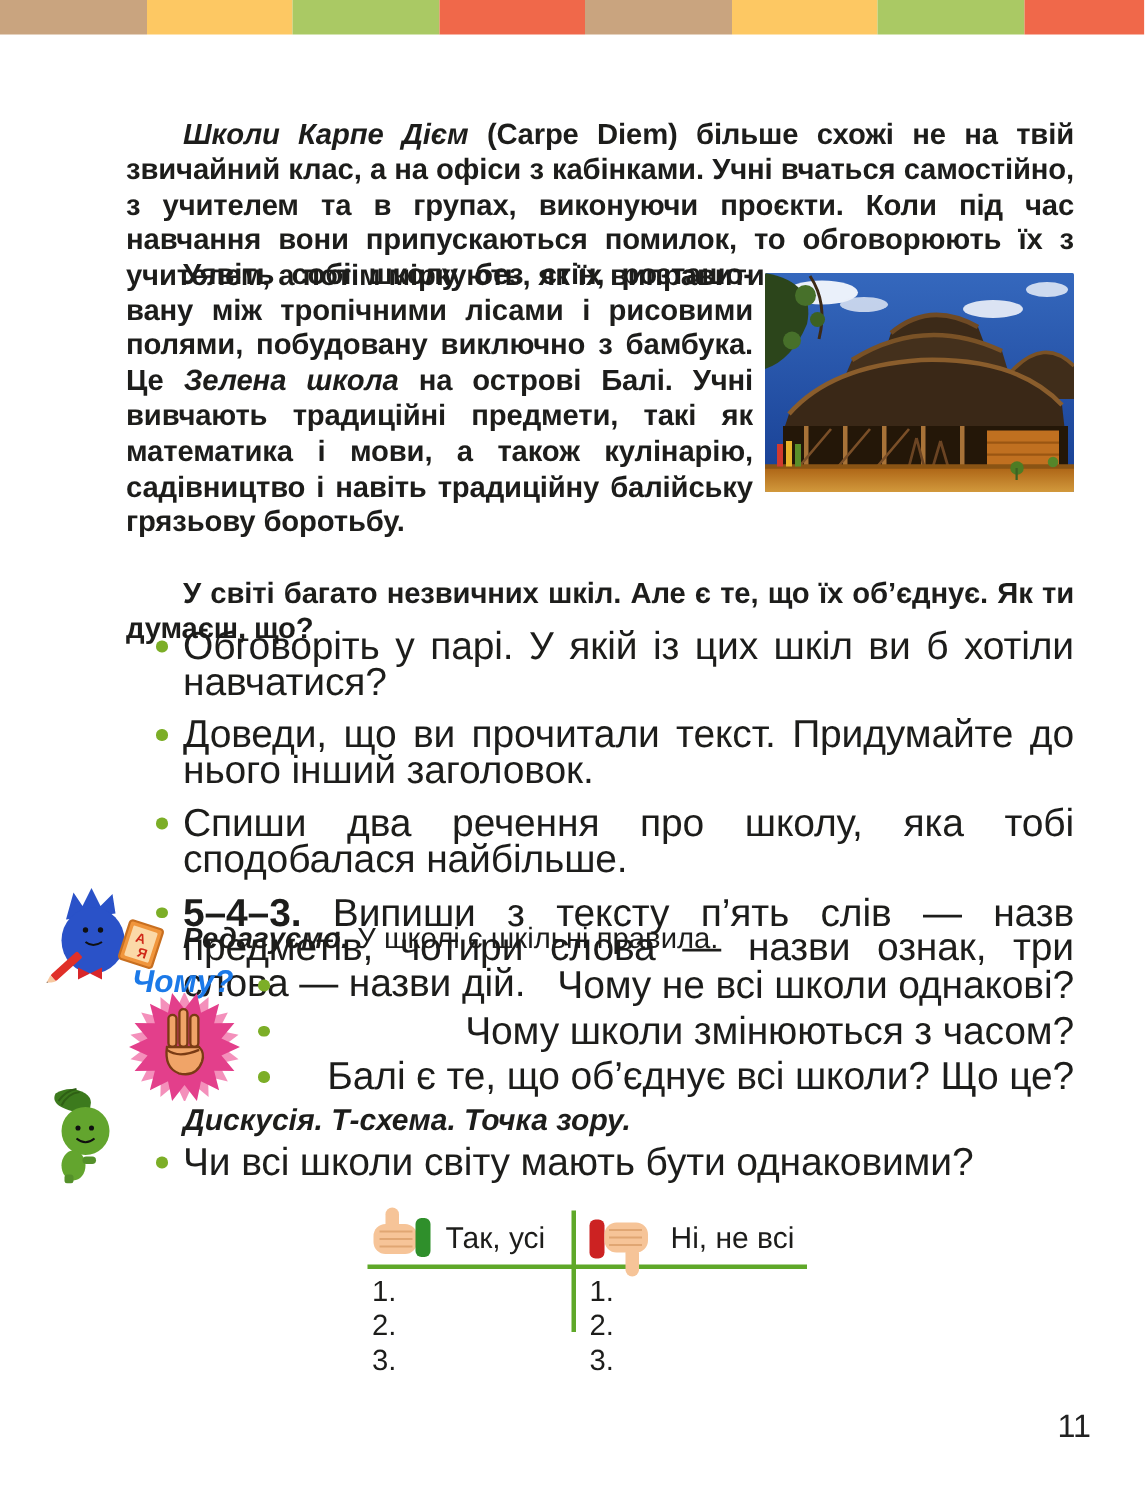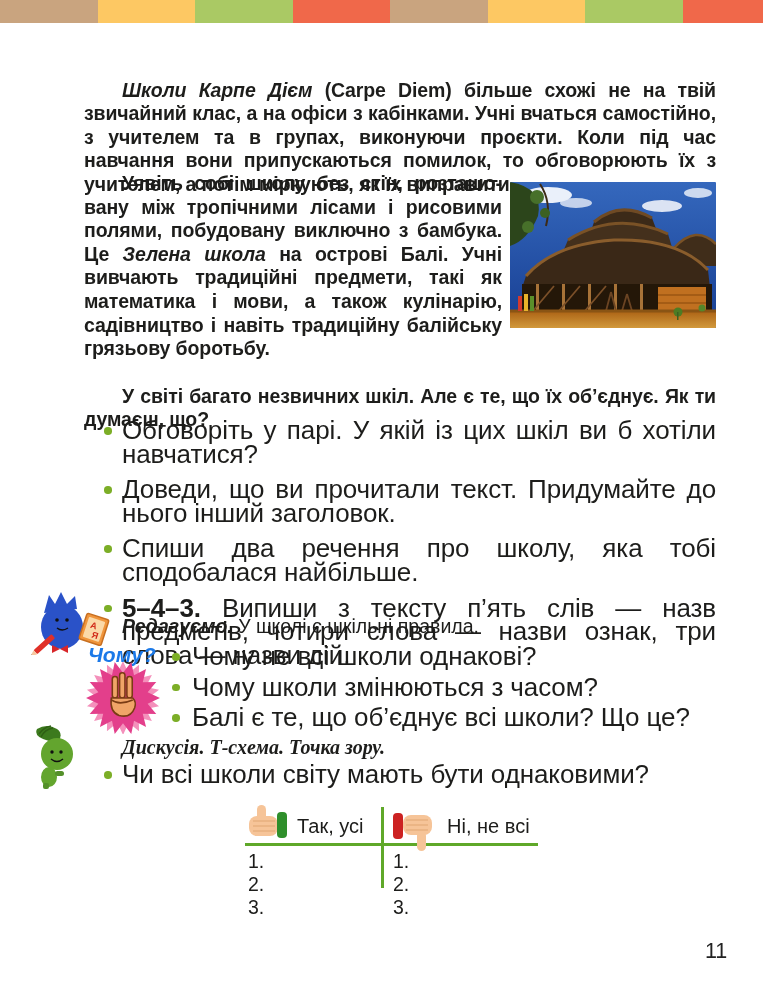--- a/index.html
+++ b/index.html
@@ -33,21 +33,21 @@
   .blist{position:absolute;left:84px;width:632px;}
   .bitem{
     position:relative;padding-left:38px;margin:0 0 12px 0;
     font-size:26px;line-height:23.6px;text-align:justify;letter-spacing:-0.1px;
   }
   .bitem::before{
     content:"";position:absolute;left:20px;top:8px;width:7.5px;height:7.5px;
     border-radius:50%;background:#7cae27;
   }
   .chomu-list{position:absolute;left:168px;width:548px;}
-  .chomu-list .bitem{padding-left:24px;margin:0 0 7px 0;text-align:left;}
+  .chomu-list .bitem{padding-left:24px;margin:0 0 7px 0;text-align:right;}
   .chomu-list .bitem::before{left:4px;}
 
   .chomu-label{
     position:absolute;left:88px;top:643px;
     font-size:21px;font-weight:bold;font-style:italic;color:#1b79e8;text-align:center;
   }
 
   .line-block{position:absolute;font-size:19.5px;line-height:23.6px;}
 
   
@@ -148,21 +148,21 @@
   <p class="line-block" style="left:122px;top:615px;width:594px;margin:0;"><span class="boldital">Редагуємо.</span><span> У школі є шкільні правила.</span></p>
 
   <div class="chomu-label">Чому?</div>
 
   <div class="chomu-list" style="top:645px;">
     <div class="bitem">Чому не всі школи однакові?</div>
     <div class="bitem">Чому школи змінюються з часом?</div>
     <div class="bitem">Балі є те, що об’єднує всі школи? Що це?</div>
   </div>
 
-  <p class="line-block boldital" style="left:122px;top:736px;margin:0;font-size:20px;font-family:Liberation Serif, serif;">Дискусія. Т-схема. Точка зору.</p>
+  <p class="line-block boldital" style="left:122px;top:736px;margin:0;font-size:20px;">Дискусія. Т-схема. Точка зору.</p>
 
   <div class="blist" style="top:763px;">
     <div class="bitem">Чи всі школи світу мають бути однаковими?</div>
   </div>
 
   <div class="tchart">
     <div class="hline"></div>
     <div class="vline"></div>
 
     <svg class="thumb" style="left:0;top:4px;" width="48" height="38" viewBox="0 0 48 38">

